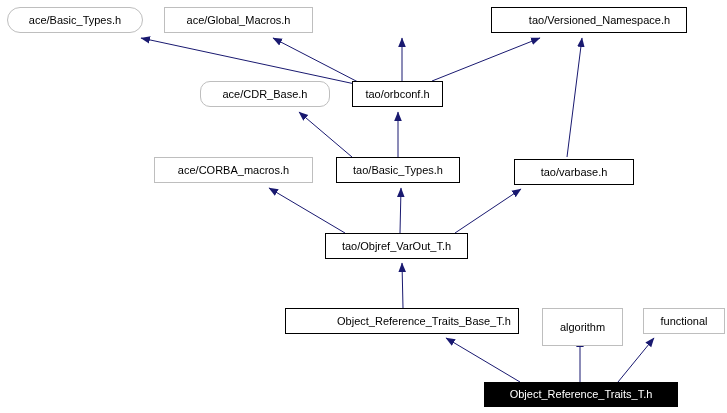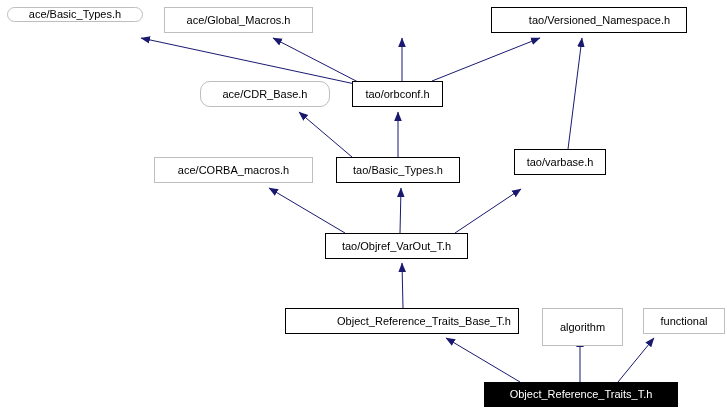--- a/index.html
+++ b/index.html
@@ -68,30 +68,30 @@
       <line x1="345" y1="233" x2="269" y2="188" marker-end="url(#arrow)"></line>
       <line x1="400" y1="233" x2="401" y2="188" marker-end="url(#arrow)"></line>
       <line x1="455" y1="233" x2="521" y2="189" marker-end="url(#arrow)"></line>
       <line x1="403" y1="308" x2="402" y2="263" marker-end="url(#arrow)"></line>
       <line x1="520" y1="382" x2="446" y2="338" marker-end="url(#arrow)"></line>
       <line x1="580" y1="382" x2="580" y2="338" marker-end="url(#arrow)"></line>
       <line x1="618" y1="382" x2="654" y2="338" marker-end="url(#arrow)"></line>
     </g>
   </svg>
 
-  <div class="node" style="left:7px;   top:7px;   width:136px; height:15px;border-radius:13px;">ace/Basic_Types.h</div>
+  <div class="node" style="left:7px;   top:7px;   width:136px; height:26px;border-radius:13px;">ace/Basic_Types.h</div>
   <div class="node" style="left:164px; top:7px;   width:149px; height:26px;">ace/Global_Macros.h</div>
   <div class="node linked" style="left:491px; top:7px;   width:196px; height:26px;padding-left:21px;">tao/Versioned_Namespace.h</div>
 
   <div class="node" style="left:200px; top:81px;  width:130px; height:26px;border-radius:10px;">ace/CDR_Base.h</div>
   <div class="node linked" style="left:352px; top:81px;  width:91px;  height:26px;">tao/orbconf.h</div>
 
   <div class="node" style="left:154px; top:157px; width:159px; height:26px;">ace/CORBA_macros.h</div>
   <div class="node linked" style="left:336px; top:157px; width:124px; height:26px;">tao/Basic_Types.h</div>
-  <div class="node linked" style="left:514px; top:149px; width:92px; height:26px;">tao/varbase.h</div>
+  <div class="node linked" style="left:514px; top:159px; width:120px; height:26px;">tao/varbase.h</div>
 
   <div class="node linked" style="left:325px; top:233px; width:143px; height:26px;">tao/Objref_VarOut_T.h</div>
 
   <div class="node linked" style="left:285px; top:308px; width:234px; height:26px;padding-left:44px;">Object_Reference_Traits_Base_T.h</div>
   <div class="node" style="left:514px; top:308px; width:81px;  height:38px;margin-left:28px;">algorithm</div>
   <div class="node" style="left:643px; top:308px; width:82px;  height:26px;">functional</div>
 
   <div class="node current" style="left:484px; top:382px; width:194px; height:25px;">Object_Reference_Traits_T.h</div>
 
 </div>

